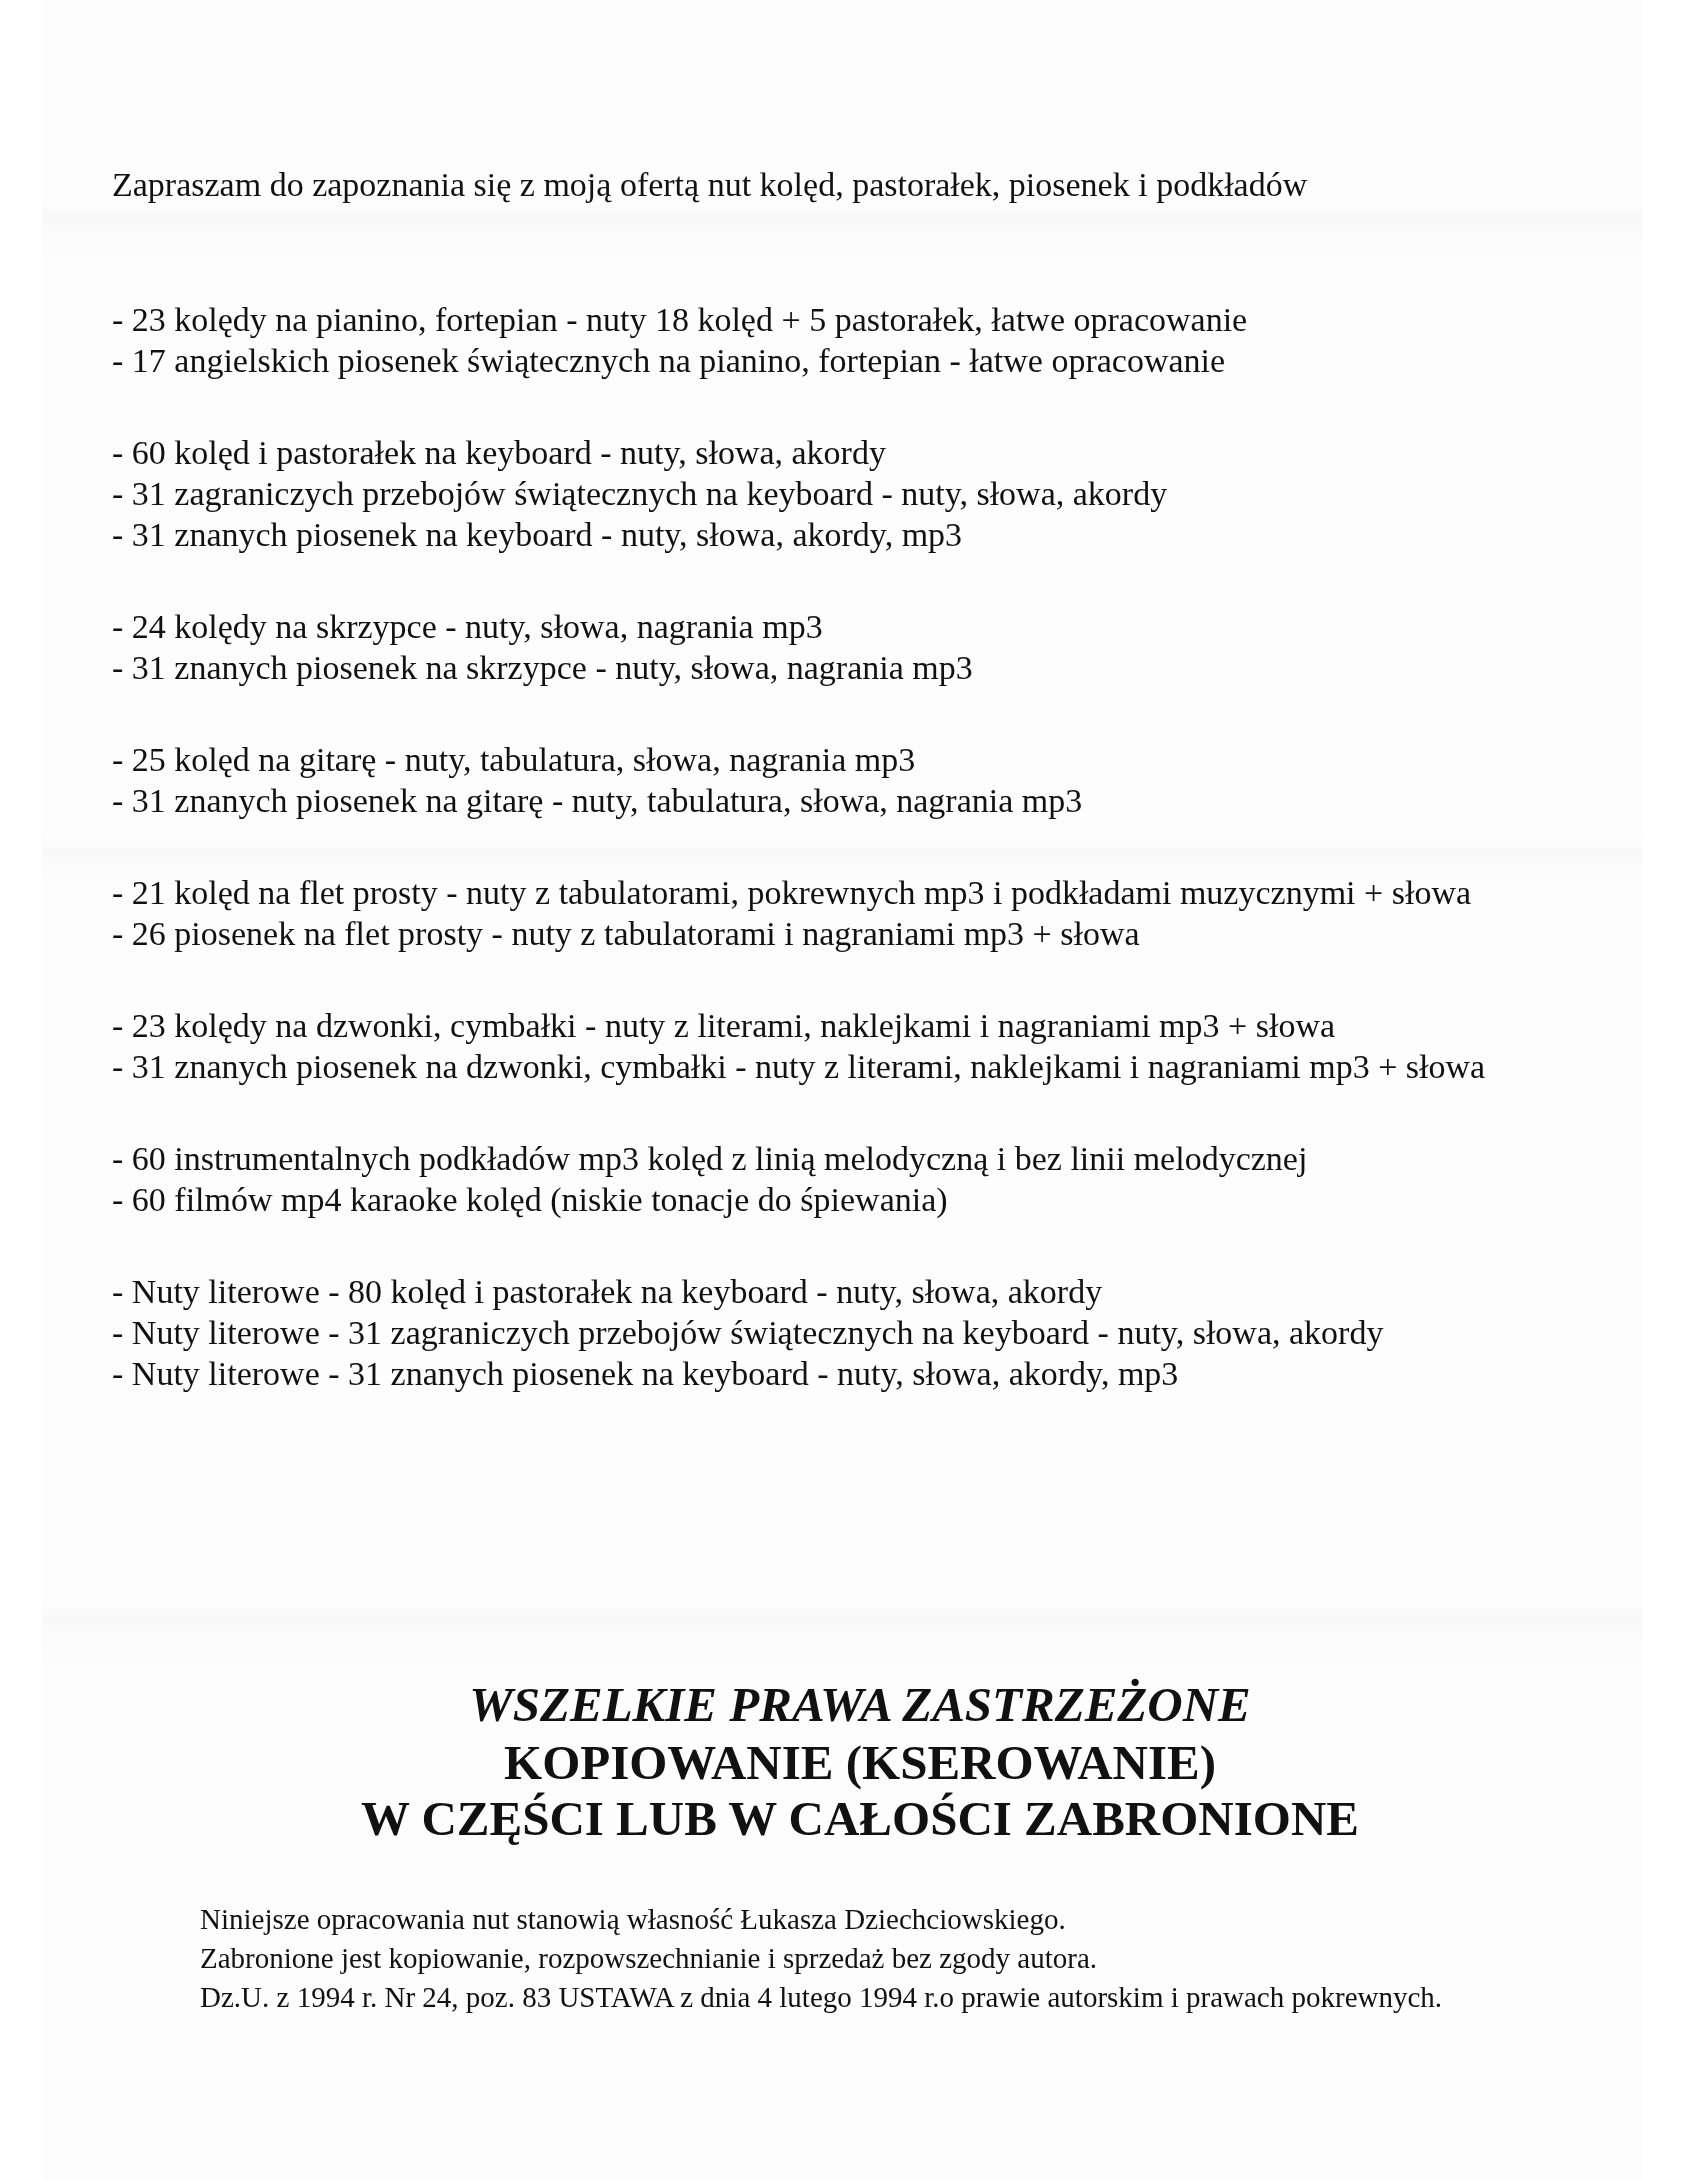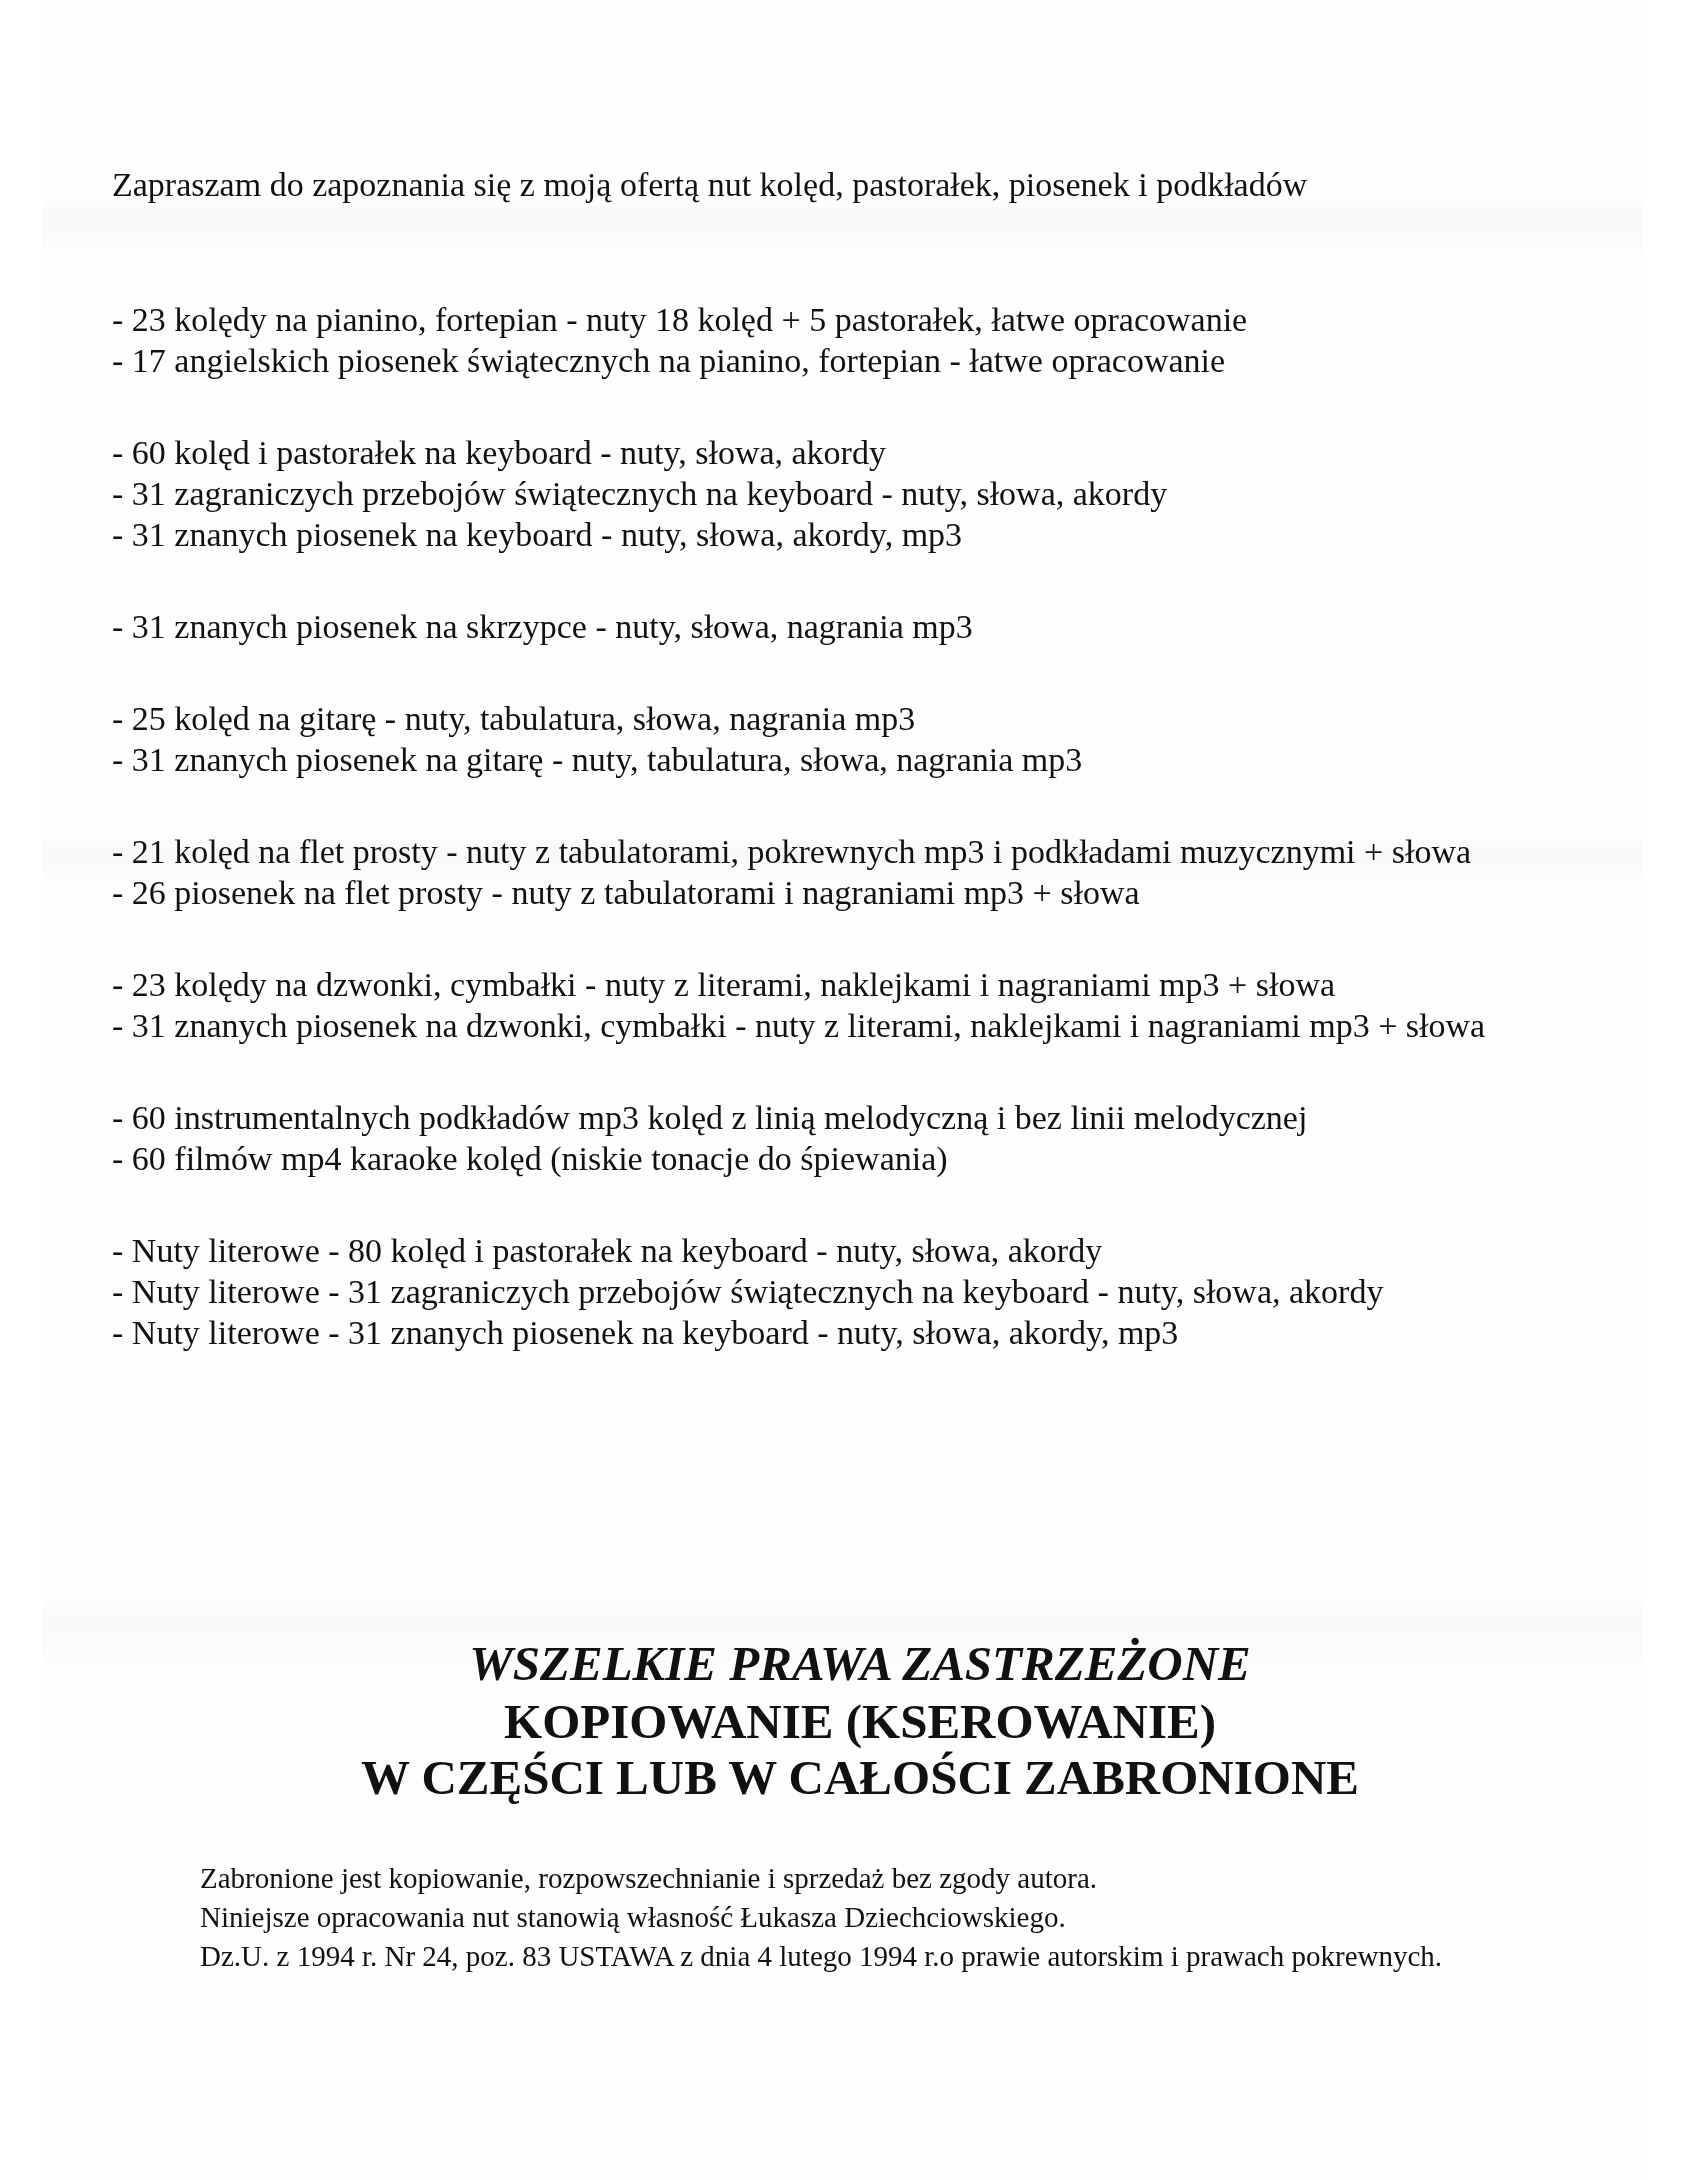--- a/index.html
+++ b/index.html
@@ -70,20 +70,21 @@
       <div class="offer-group">
         <div class="offer-line"><span>- 23 kolędy na </span><span class="b">pianino, fortepian</span><span> - nuty 18 kolęd + 5 pastorałek, łatwe opracowanie</span></div>
         <div class="offer-line"><span>- 17 angielskich piosenek świątecznych na </span><span class="b">pianino, fortepian</span><span> - łatwe opracowanie</span></div>
       </div>
       <div class="offer-group">
         <div class="offer-line"><span>- 60 kolęd i pastorałek na </span><span class="b">keyboard</span><span> - nuty, słowa, akordy</span></div>
         <div class="offer-line"><span>- 31 zagraniczych przebojów świątecznych na </span><span class="b">keyboard -</span><span> nuty, słowa, akordy</span></div>
         <div class="offer-line"><span>- 31 znanych piosenek na </span><span class="b">keyboard</span><span> - nuty, słowa, akordy, mp3</span></div>
       </div>
       <div class="offer-group">
+        <div class="offer-line"><span>- 24 kolędy na </span><span class="b">skrzypce</span><span> - nuty, słowa, nagrania mp3</span></div>
         <div class="offer-line"><span>- 31 znanych piosenek na </span><span class="b">skrzypce</span><span> - nuty, słowa, nagrania mp3</span></div>
       </div>
       <div class="offer-group">
         <div class="offer-line"><span>- 25 kolęd na </span><span class="b">gitarę</span><span> - nuty, tabulatura, słowa, nagrania mp3</span></div>
         <div class="offer-line"><span>- 31 znanych piosenek na </span><span class="b">gitarę</span><span> - nuty, tabulatura, słowa, nagrania mp3</span></div>
       </div>
       <div class="offer-group">
         <div class="offer-line"><span>- 21 kolęd na </span><span class="b">flet prosty</span><span> - nuty z tabulatorami, pokrewnych mp3 i podkładami muzycznymi + słowa</span></div>
         <div class="offer-line"><span>- 26 piosenek na </span><span class="b">flet prosty</span><span> - nuty z tabulatorami i nagraniami mp3 + słowa</span></div>
       </div>
@@ -104,20 +105,20 @@
 
   <div class="legal-footer">
     <h1 class="rights-heading">WSZELKIE PRAWA ZASTRZEŻONE</h1>
 
     <div class="copy-block">
       <h2 class="copy-heading">KOPIOWANIE (KSEROWANIE)</h2>
       <h2 class="copy-heading">W CZĘŚCI LUB W CAŁOŚCI ZABRONIONE</h2>
     </div>
 
     <div class="fine-print">
+      <div>Niniejsze opracowania nut stanowią własność Łukasza Dziechciowskiego.</div>
       <div>Zabronione jest kopiowanie, rozpowszechnianie i sprzedaż bez zgody autora.</div>
-      <div>Niniejsze opracowania nut stanowią własność Łukasza Dziechciowskiego.</div>
       <div>Dz.U. z 1994 r. Nr 24, poz. 83 USTAWA z dnia 4 lutego 1994 r.o prawie autorskim i prawach pokrewnych.</div>
     </div>
   </div>
 
 </div>
 
 
 </body></html>

